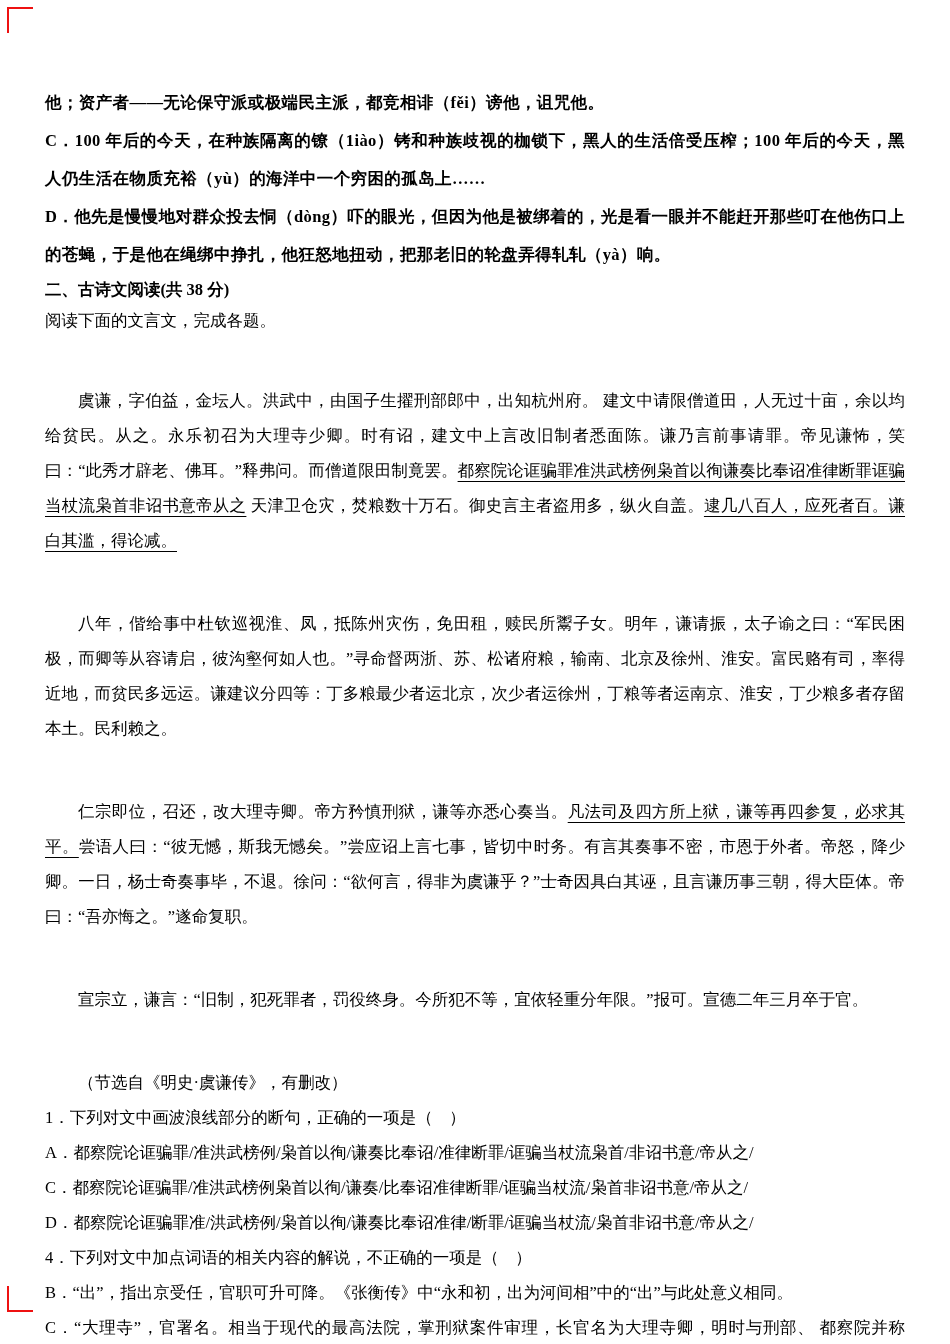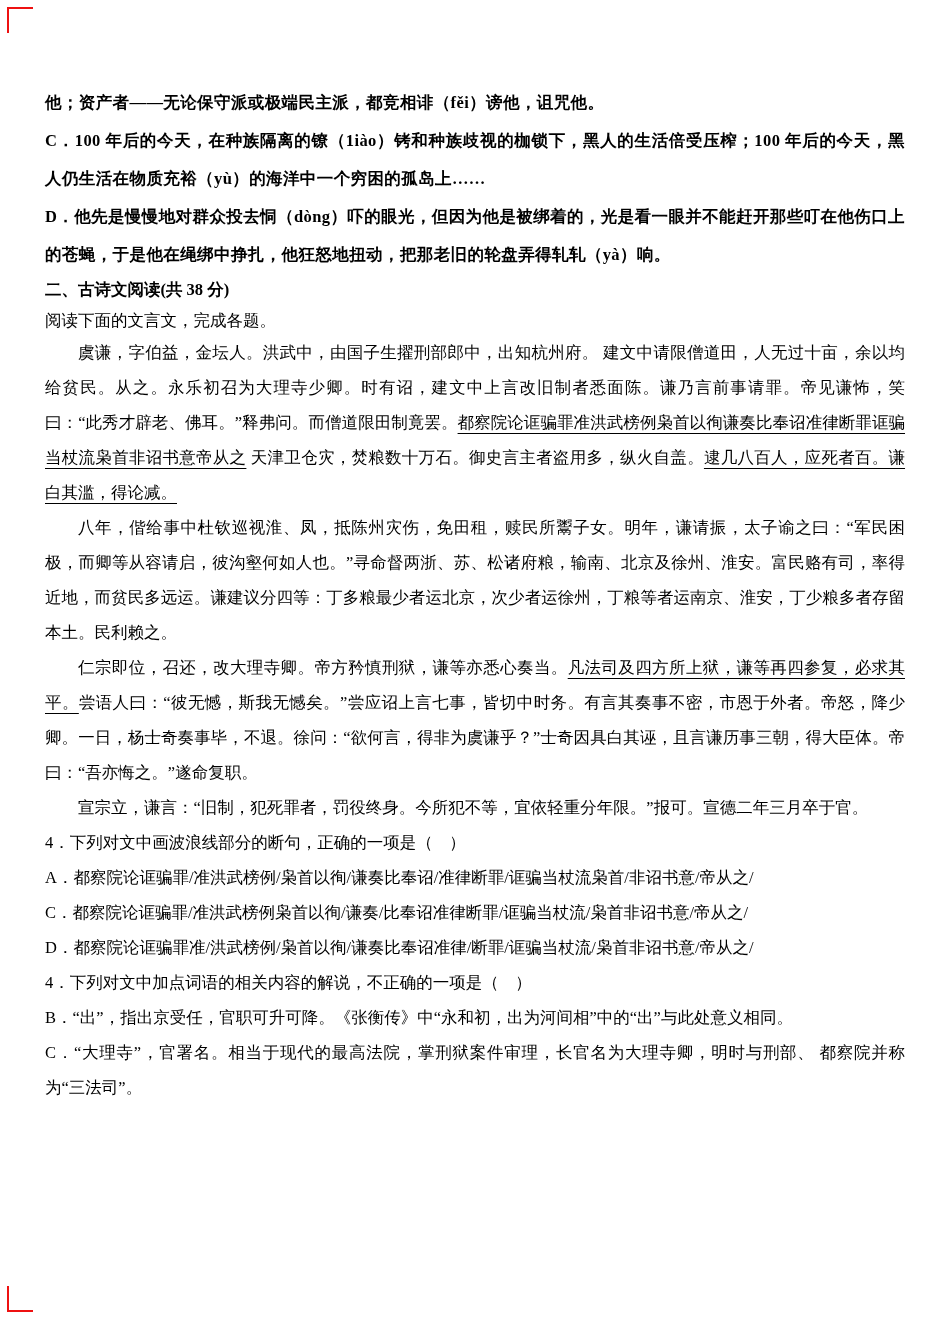--- a/index.html
+++ b/index.html
@@ -17,21 +17,21 @@
   .doc{
     position:absolute;
     left:45px;top:84px;
     width:860px;
     font-size:16.5px;
     text-align:justify;
   }
   .para{margin:0;line-height:2.12;}
   .para.loose{line-height:2.3;letter-spacing:.4px;}
   .para.bold{font-weight:bold;}
-  .para.indent{text-indent:2em;}
+  .para.indent{text-indent:2em;margin-top:48px;}
   .para.heading{line-height:1.9;font-family:Liberation Serif, serif;}
   .para.lead{line-height:1.9;}
   .underline{
     text-decoration:underline;
     text-underline-offset:5px;
     text-decoration-thickness:1px;
   }
   .crop-mark{position:absolute;width:24px;height:24px;}
   .crop-mark.top-left{left:7px;top:7px;border-left:2px solid var(--mark,#f00);border-top:2px solid var(--mark,#f00);}
   .crop-mark.bottom-left{left:7px;bottom:32px;border-left:2px solid var(--mark,#f00);border-bottom:2px solid var(--mark,#f00);}
@@ -45,21 +45,22 @@
   <main class="doc">
       <p class="para loose bold"><span class="">他；资产者——无论保守派或极端民主派，都竞相诽（fěi）谤他，诅咒他。</span></p>
       <p class="para loose bold"><span class="">C．100 年后的今天，在种族隔离的镣（1iào）铐和种族歧视的枷锁下，黑人的生活倍受压榨；100 年后的今天，黑人仍生活在物质充裕（yù）的海洋中一个穷困的孤岛上……</span></p>
       <p class="para loose bold"><span class="">D．他先是慢慢地对群众投去恫（dòng）吓的眼光，但因为他是被绑着的，光是看一眼并不能赶开那些叮在他伤口上的苍蝇，于是他在绳绑中挣扎，他狂怒地扭动，把那老旧的轮盘弄得轧轧（yà）响。</span></p>
       <p class="para heading bold"><span class="">二、古诗文阅读(共 38 分)</span></p>
       <p class="para lead"><span class="">阅读下面的文言文，完成各题。</span></p>
       <p class="para indent"><span class="">虞谦，字伯益，金坛人。洪武中，由国子生擢刑部郎中，出知杭州府。 建文中请限僧道田，人无过十亩，余以均给贫民。从之。永乐初召为大理寺少卿。时有诏，建文中上言改旧制者悉面陈。谦乃言前事请罪。帝见谦怖，笑曰：“此秀才辟老、佛耳。”释弗问。而僧道限田制竟罢。</span><span class="underline">都察院论诓骗罪准洪武榜例枭首以徇谦奏比奉诏准律断罪诓骗当杖流枭首非诏书意帝从之</span><span class=""> 天津卫仓灾，焚粮数十万石。御史言主者盗用多，纵火自盖。</span><span class="underline">逮几八百人，应死者百。谦白其滥，得论减。</span></p>
       <p class="para indent"><span class="">八年，偕给事中杜钦巡视淮、凤，抵陈州灾伤，免田租，赎民所鬻子女。明年，谦请振，太子谕之曰：“军民困极，而卿等从容请启，彼沟壑何如人也。”寻命督两浙、苏、松诸府粮，输南、北京及徐州、淮安。富民赂有司，率得近地，而贫民多远运。谦建议分四等：丁多粮最少者运北京，次少者运徐州，丁粮等者运南京、淮安，丁少粮多者存留本土。民利赖之。</span></p>
       <p class="para indent"><span class="">仁宗即位，召还，改大理寺卿。帝方矜慎刑狱，谦等亦悉心奏当。</span><span class="underline">凡法司及四方所上狱，谦等再四参复，必求其平。</span><span class="">尝语人曰：“彼无憾，斯我无憾矣。”尝应诏上言七事，皆切中时务。有言其奏事不密，市恩于外者。帝怒，降少卿。一日，杨士奇奏事毕，不退。徐问：“欲何言，得非为虞谦乎？”士奇因具白其诬，且言谦历事三朝，得大臣体。帝曰：“吾亦悔之。”遂命复职。</span></p>
       <p class="para indent"><span class="">宣宗立，谦言：“旧制，犯死罪者，罚役终身。今所犯不等，宜依轻重分年限。”报可。宣德二年三月卒于官。</span></p>
-      <p class="para"><span class="">4．下列对文中画波浪线部分的断句，正确的一项是（　）</span></p>
+      <p class="para indent"><span class="">（节选自《明史·虞谦传》，有删改）</span></p>
+      <p class="para"><span class="">1．下列对文中画波浪线部分的断句，正确的一项是（　）</span></p>
       <p class="para"><span class="">A．都察院论诓骗罪/准洪武榜例/枭首以徇/谦奏比奉诏/准律断罪/诓骗当杖流枭首/非诏书意/帝从之/</span></p>
       <p class="para"><span class="">C．都察院论诓骗罪/准洪武榜例枭首以徇/谦奏/比奉诏准律断罪/诓骗当杖流/枭首非诏书意/帝从之/</span></p>
       <p class="para"><span class="">D．都察院论诓骗罪准/洪武榜例/枭首以徇/谦奏比奉诏准律/断罪/诓骗当杖流/枭首非诏书意/帝从之/</span></p>
       <p class="para"><span class="">4．下列对文中加点词语的相关内容的解说，不正确的一项是（　）</span></p>
       <p class="para"><span class="">B．“出”，指出京受任，官职可升可降。《张衡传》中“永和初，出为河间相”中的“出”与此处意义相同。</span></p>
       <p class="para"><span class="">C．“大理寺”，官署名。相当于现代的最高法院，掌刑狱案件审理，长官名为大理寺卿，明时与刑部、 都察院并称为“三法司”。</span></p>
     </main>
 </div>
 
 </body></html>

